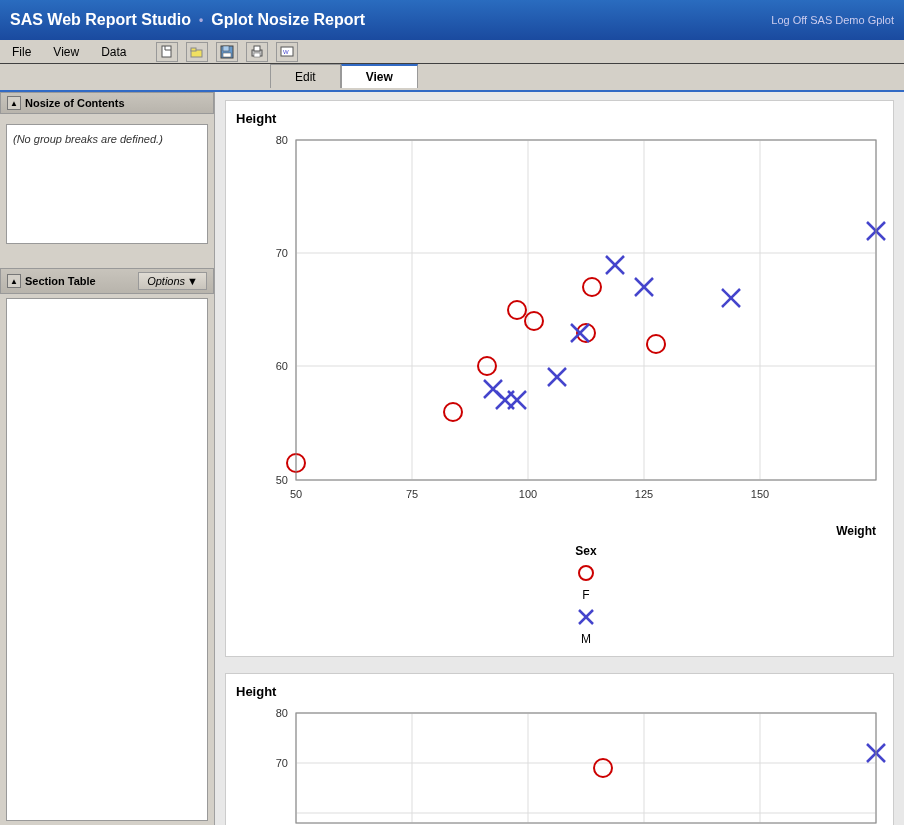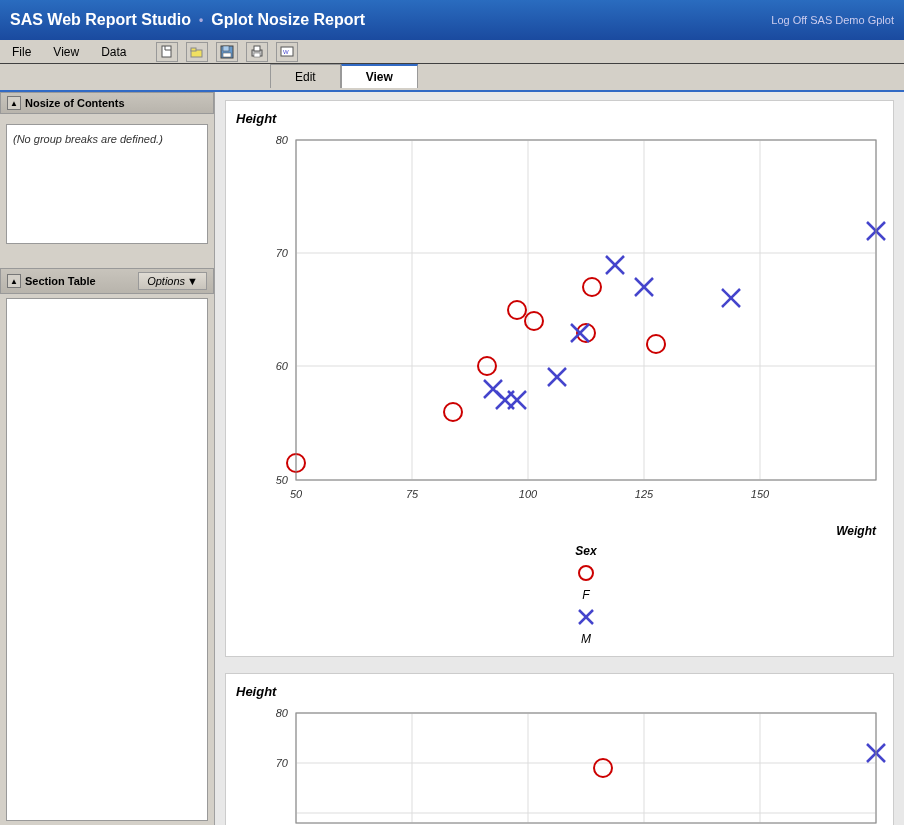--- a/index.html
+++ b/index.html
@@ -146,21 +146,20 @@
       display: flex; align-items: center; gap: 2px; font-style: italic;
     }
 
     
     #content {
       flex: 1;
       background: #e8e8e8;
       overflow-y: auto;
       overflow-x: hidden;
       padding: 8px 10px;
-      font-style: italic;
     }
 
     .chart-container {
       background: white;
       border: 1px solid #ccc;
       margin-bottom: 16px;
       padding: 10px 10px 10px 10px;
     }
 
     .chart-title {

